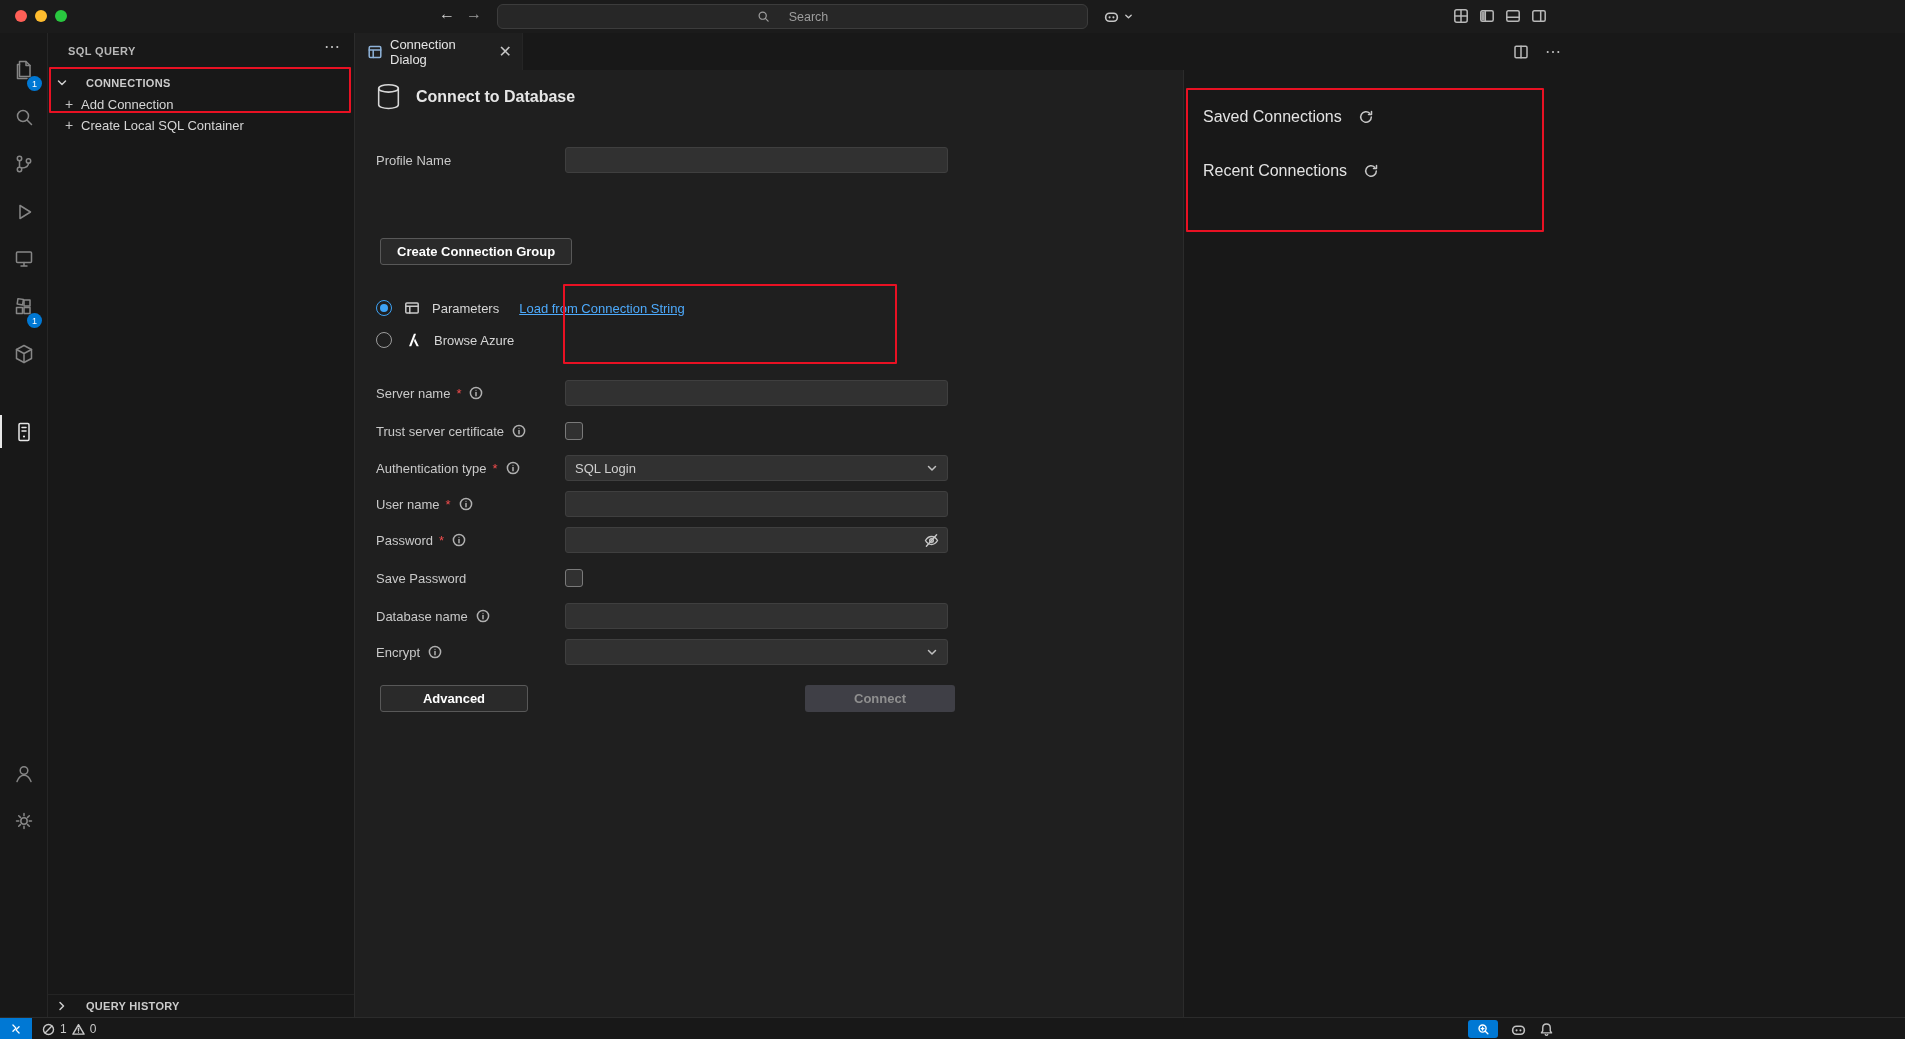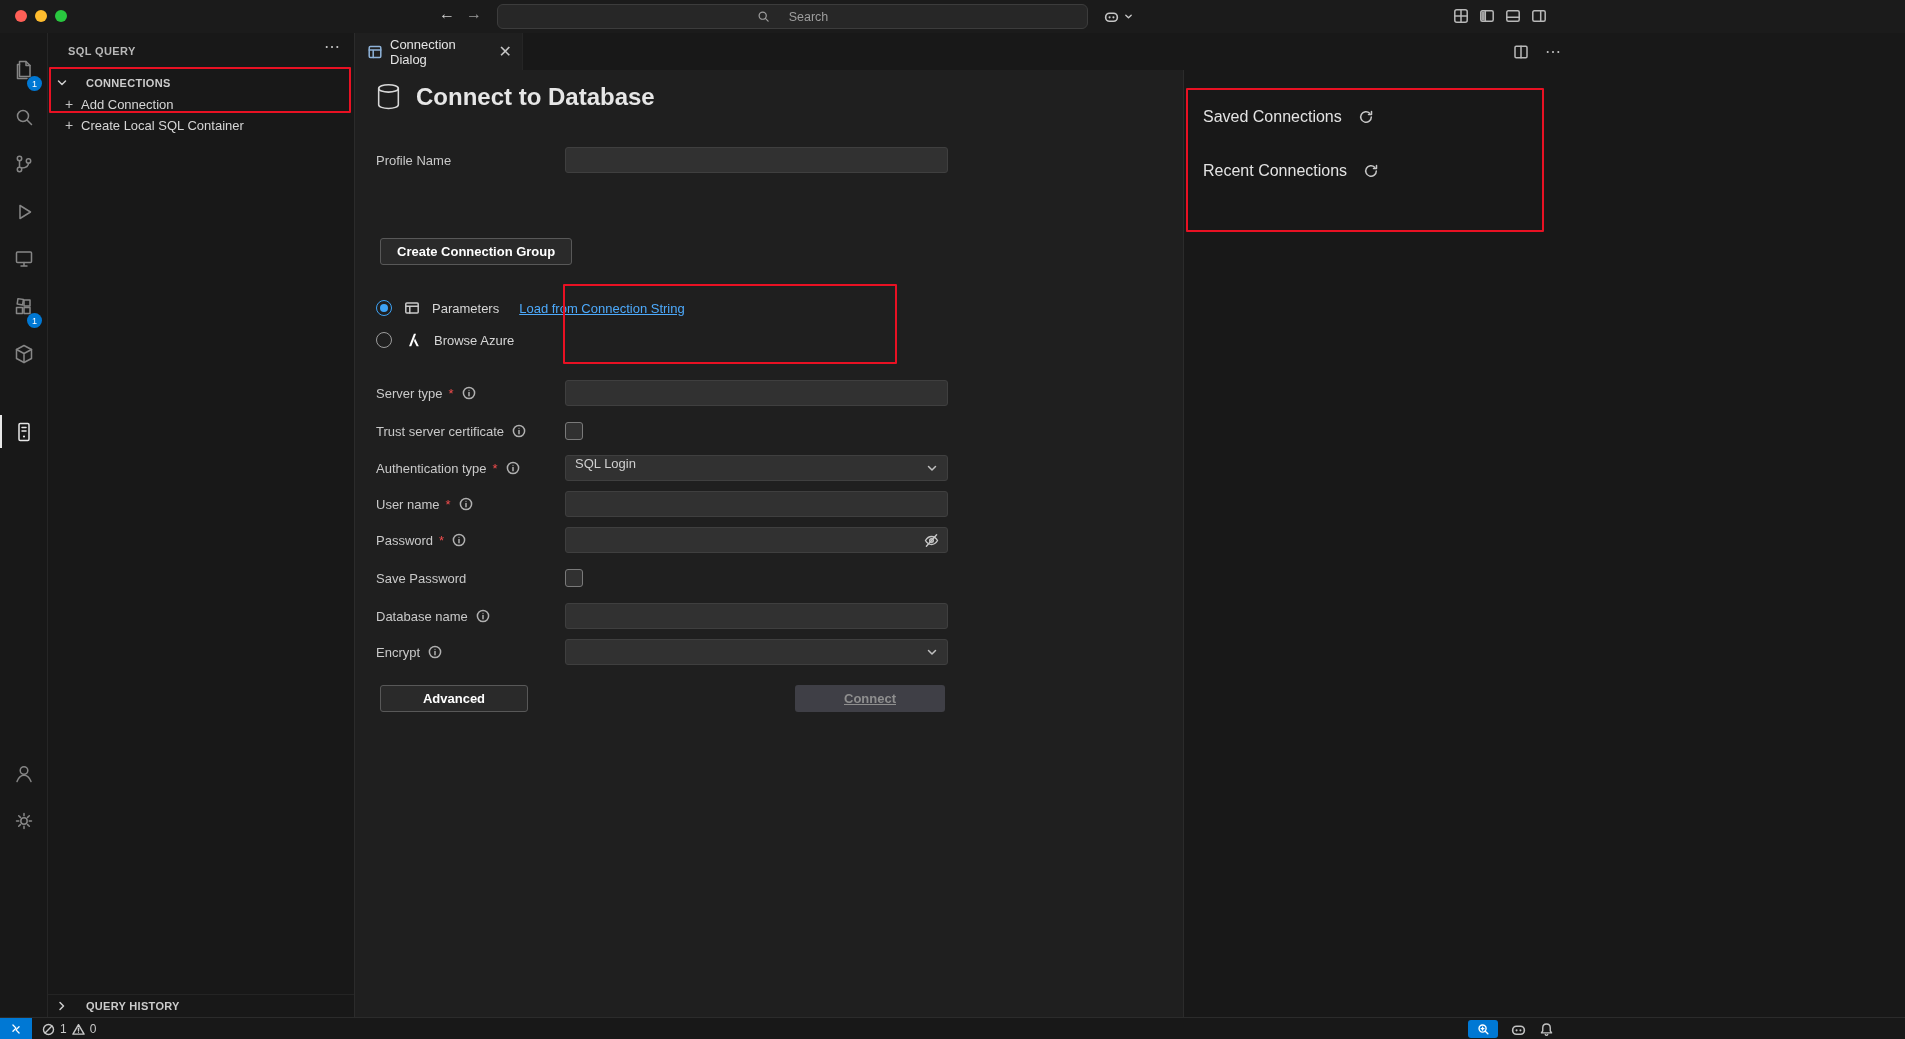--- a/index.html
+++ b/index.html
@@ -46,36 +46,36 @@
   .tab { position:absolute; left:0; top:0; width:168px; height:37px; background:#1f1f1f; border-right:1px solid #252525; display:flex; align-items:center; gap:7px; padding:0 10px 0 12px; }
   .tab-label { color:#e4e4e4; font-size:13px; flex:1; }
   .tab-close { color:#c5c5c5; }
   .tab-actions { position:absolute; left:1158px; top:0; height:37px; display:flex; align-items:center; gap:16px; color:#b8b8b8; }
   .tab-more { font-size:16px; }
 
   .editor { position:absolute; left:355px; top:70px; width:828px; height:947px; background:#1f1f1f; }
   .rightpanel { position:absolute; left:1183px; top:70px; width:722px; height:947px; background:#181818; border-left:1px solid #2b2b2b; }
 
   .page-header { position:absolute; left:19px; top:12px; display:flex; align-items:center; gap:13px; color:#d8d8d8; }
-  .page-title { font-size:24px; font-weight:600; color:#e6e6e6; }
+  .page-title { font-size:16px; font-weight:600; color:#e6e6e6; }
 
   .frow { position:absolute; left:21px; display:flex; height:26px; }
   .flabel { width:189px; display:flex; align-items:center; gap:5px; font-size:13px; color:#c9c9c9; }
   .flabel.top { align-items:flex-start; padding-top:5px; }
   .req { color:#f14c4c; margin-left:1px; }
   .infoic { color:#b0b0b0; display:inline-flex; margin-left:3px; }
   .fctrl { width:383px; position:relative; display:flex; align-items:center; }
   .input { width:383px; height:26px; background:#313131; border:1px solid #3f3f3f; border-radius:3px; position:relative; }
-  .select { width:383px; height:26px; background:#313131; border:1px solid #3f3f3f; border-radius:3px; display:flex; justify-content:space-between; padding:0 9px; color:#cfcfcf; font-size:13px; }
+  .select { width:383px; height:26px; background:#313131; border:1px solid #3f3f3f; border-radius:3px; display:flex; align-items:center; justify-content:space-between; padding:0 9px; color:#cfcfcf; font-size:13px; }
   .chev { color:#c0c0c0; }
   .checkbox { width:18px; height:18px; background:#313131; border:1px solid #7a7a7a; border-radius:3px; }
   .eyebtn { position:absolute; right:7px; top:4px; color:#c6c6c6; }
 
   .btn-sec { height:27px; background:#2a2a2a; border:1px solid #585858; border-radius:3px; color:#ffffff; font-size:13px; font-weight:600; padding:0 16px; font-family:"Liberation Sans", sans-serif; }
-  .btn-disabled { position:absolute; left:419px; top:0; width:150px; height:27px; background:#3f3f46; border:none; border-radius:3px; color:#8f8f8f; font-size:13px; font-weight:600; font-family:"Liberation Sans", sans-serif;text-decoration:underline; }
+  .btn-disabled { position:absolute; left:429px; top:0; width:150px; height:27px; background:#3f3f46; border:none; border-radius:3px; color:#8f8f8f; font-size:13px; font-weight:600; font-family:"Liberation Sans", sans-serif; }
 
   .radio-stack { display:flex; flex-direction:column; gap:6px; }
   .radio-row { display:flex; align-items:center; height:26px; gap:12px; font-size:13px; color:#d6d6d6; }
   .radio { width:16px; height:16px; border-radius:50%; position:relative; flex:0 0 16px; }
   .radio.sel { border:1.5px solid #3da2f5; }
   .radio.sel::after { content:""; position:absolute; inset:3px; border-radius:50%; background:#3da2f5; }
   .radio.unsel { border:1px solid #9c9c9c; }
   .cslink { color:#4daafc; text-decoration:underline; font-size:13px; margin-left:8px; }
   .azico { color:#ffffff; }
 
@@ -373,21 +373,21 @@
                 </svg>
               </span>
             <span>Browse Azure</span>
           </div>
         </div>
       </div>
     </div>
 
     <div class="frow" style="top:310px">
       <div class="flabel">
-        <span>Server type</span>
+        <span>Server name</span>
           <span class="req">*</span>
         <span class="icn infoic">
             <svg width="14" height="14" viewBox="0 0 14 14">
               <circle cx="7" cy="7" r="5.6"></circle>
               <path d="M7 6.4v3.4"></path>
               <circle class="fl" cx="7" cy="4.3" r=".6"></circle>
             </svg>
           </span>
       </div>
       <div class="fctrl">

